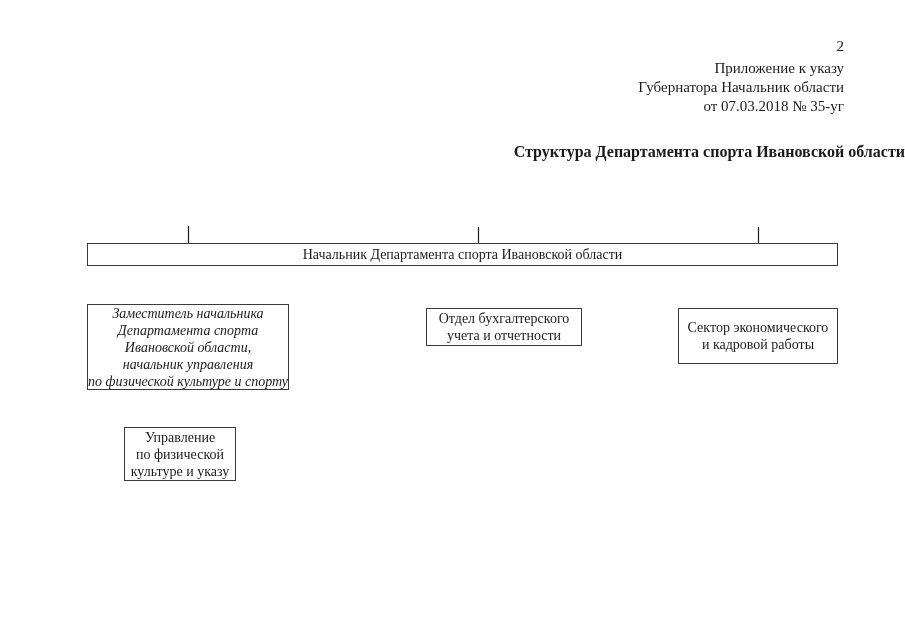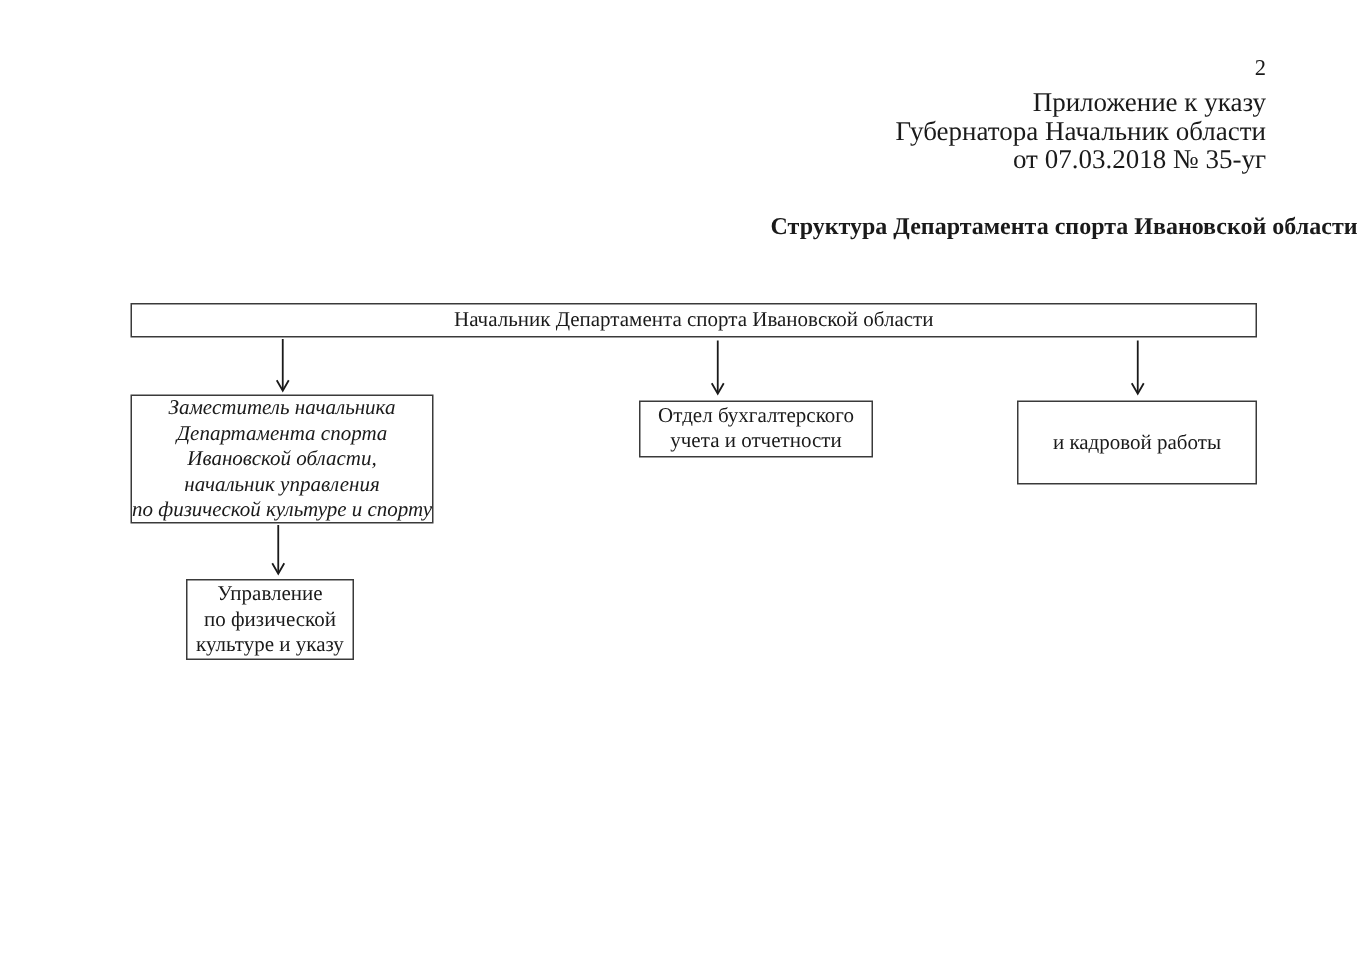--- a/index.html
+++ b/index.html
@@ -17,21 +17,21 @@
     top: 37px;
     right: 61px;
     font-size: 15px;
     line-height: 18px;
   }
   .doc-header {
     position: absolute;
     top: 59px;
     right: 61px;
     text-align: right;
-    font-size: 18px;
+    font-size: 15px;
     line-height: 19px;
     white-space: nowrap;
   }
   .doc-title {
     position: absolute;
     left: 0;
     right: 0;
     top: 143px;
     text-align: right;
     font-size: 16px;
@@ -43,20 +43,21 @@
     border: 1px solid #3a3a3a;
     background: #ffffff;
     display: flex;
     flex-direction: column;
     justify-content: center;
     align-items: center;
     text-align: center;
     font-size: 14px;
     line-height: 17px;
     white-space: nowrap;
+    margin-top: 41px;
   }
   .box-head        { left: 87px;  top: 202px; width: 751px; height: 23px; }
   .box-deputy      { left: 87px;  top: 263px; width: 202px; height: 86px; font-style: italic; }
   .box-accounting  { left: 426px; top: 267px; width: 156px; height: 38px; align-items: center; }
   .box-economics   { left: 678px; top: 267px; width: 160px; height: 56px; }
   .box-directorate { left: 124px; top: 386px; width: 112px; height: 54px; }
   .connectors {
     position: absolute;
     left: 0; top: 0;
     width: 905px; height: 640px;
@@ -108,20 +109,21 @@
     <div>начальник управления</div>
     <div>по физической культуре и спорту</div>
   </div>
 
   <div class="box box-accounting">
     <div>Отдел бухгалтерского</div>
     <div>учета и отчетности</div>
   </div>
 
   <div class="box box-economics">
+    <div>Сектор экономического</div>
     <div>и кадровой работы</div>
   </div>
 
   <div class="box box-directorate">
     <div>Управление</div>
     <div>по физической</div>
     <div>культуре и указу</div>
   </div>
 
 </div>

